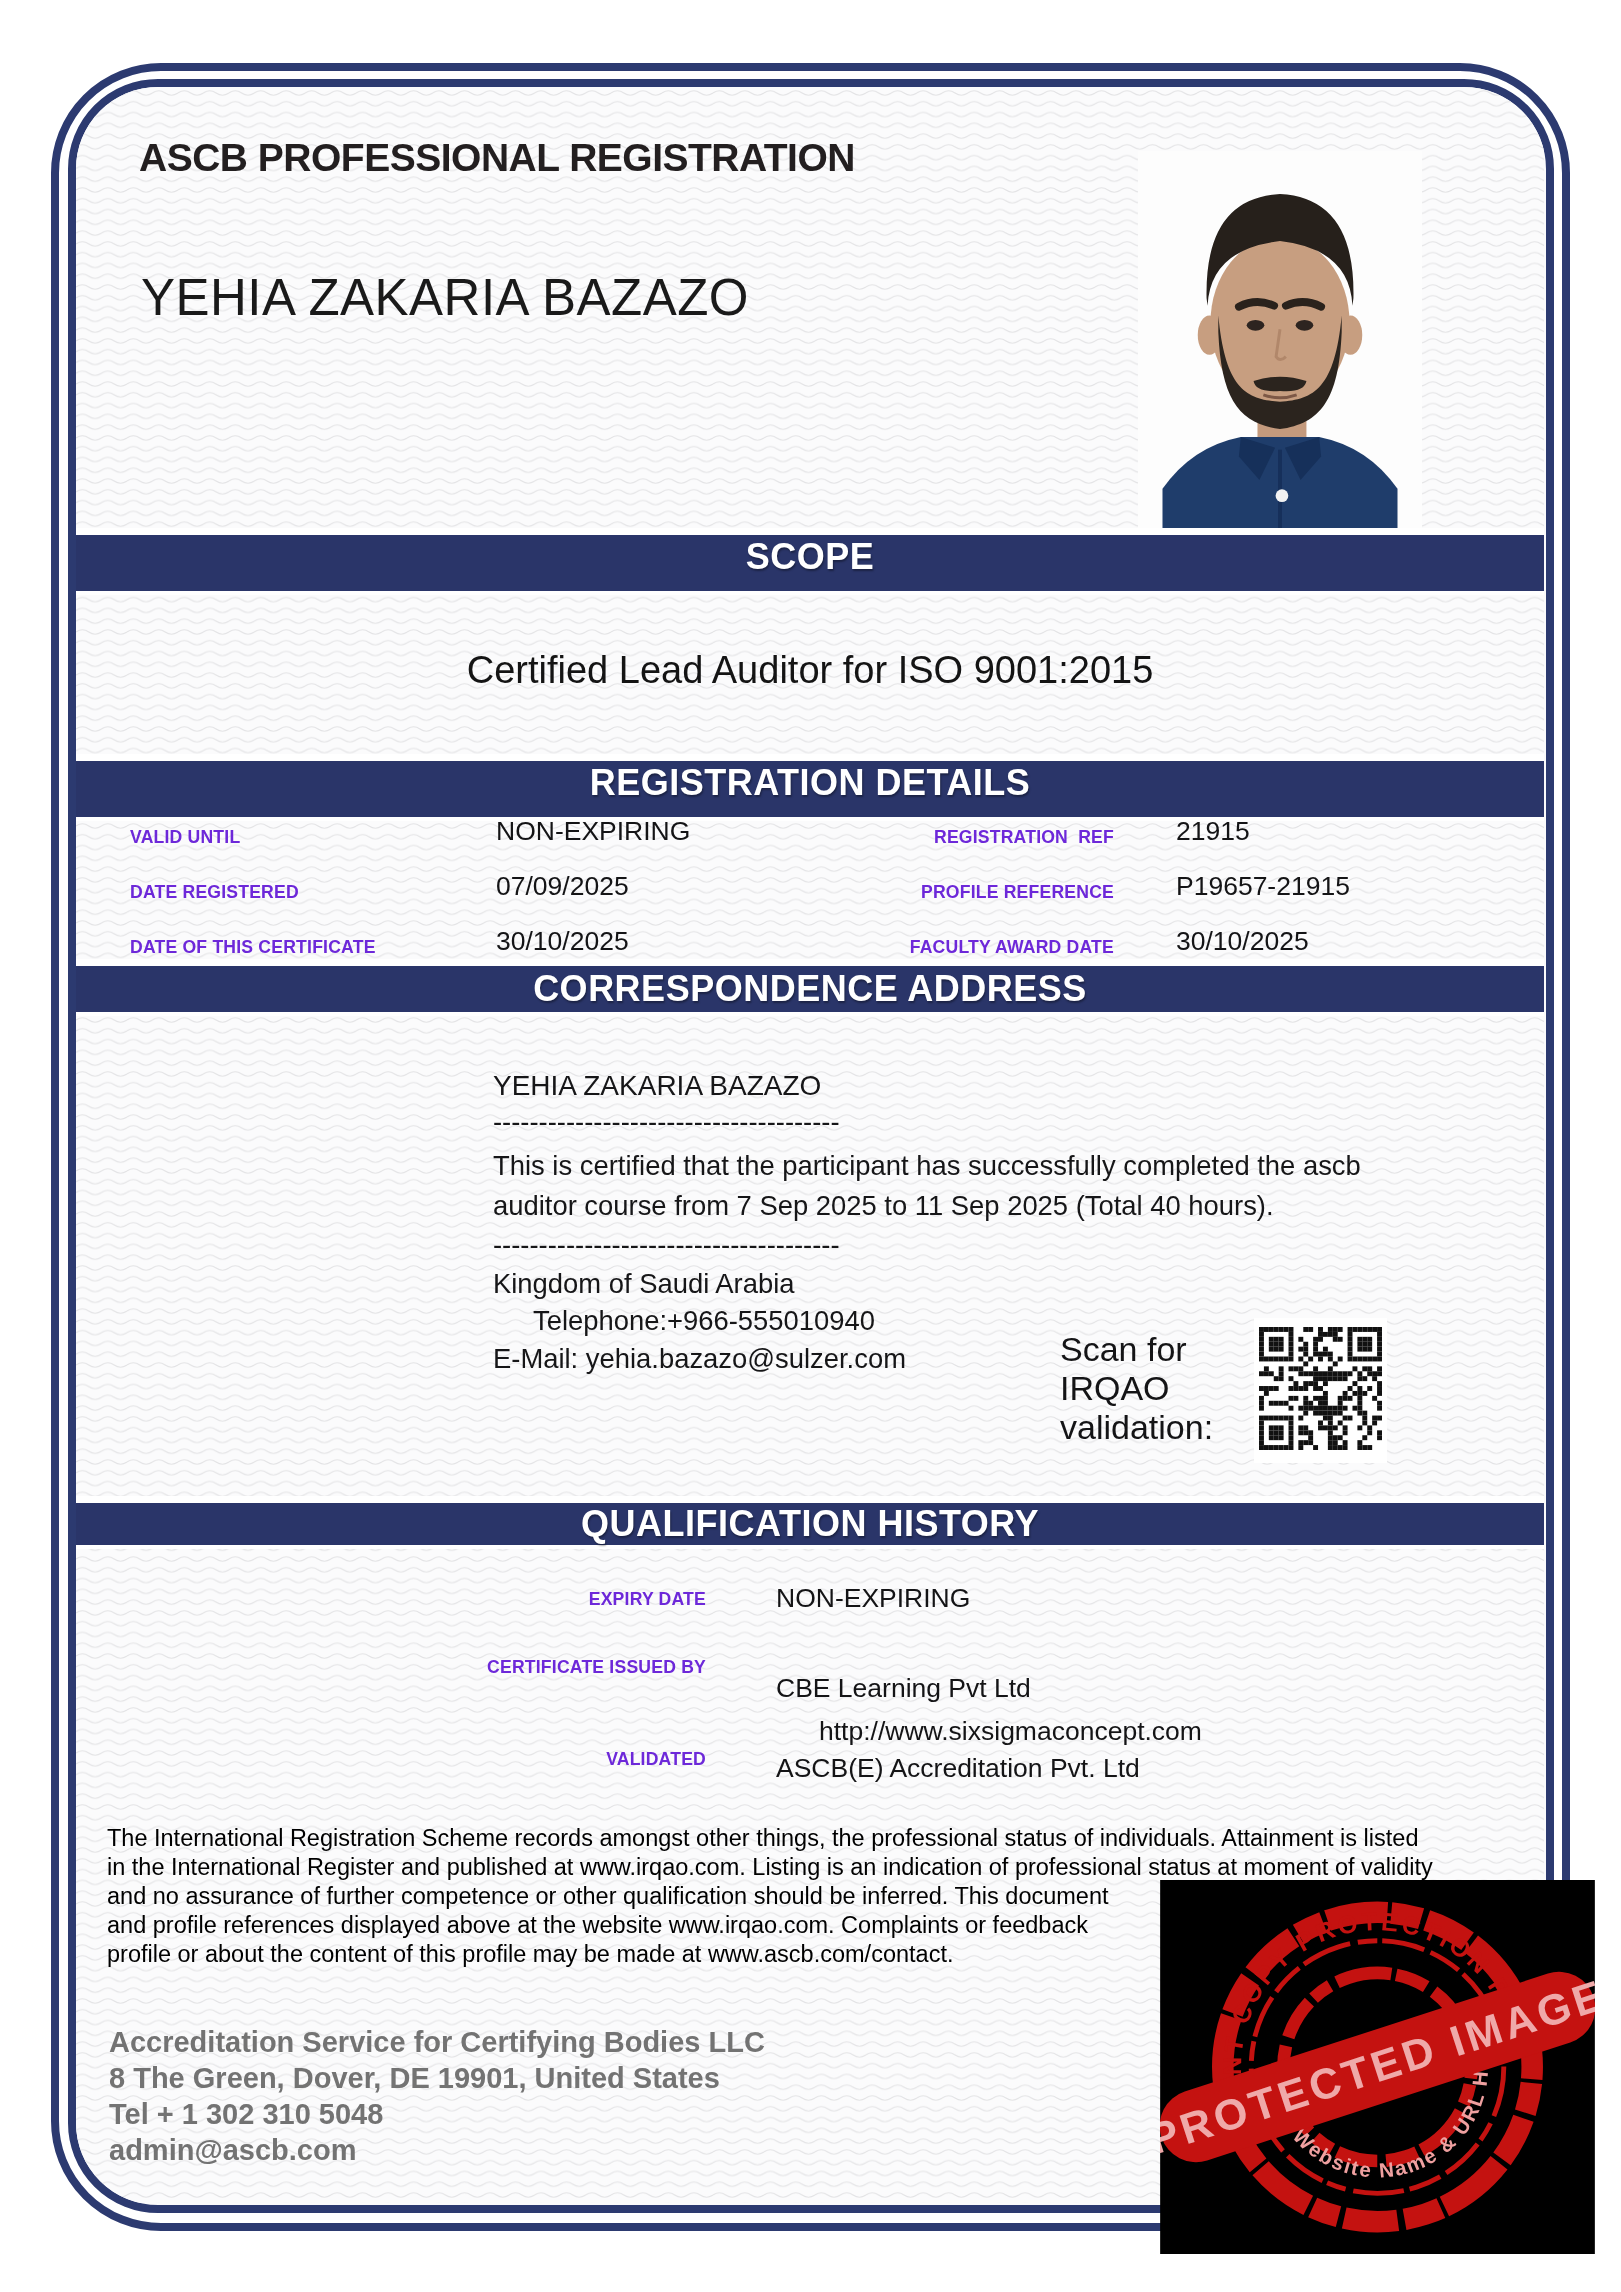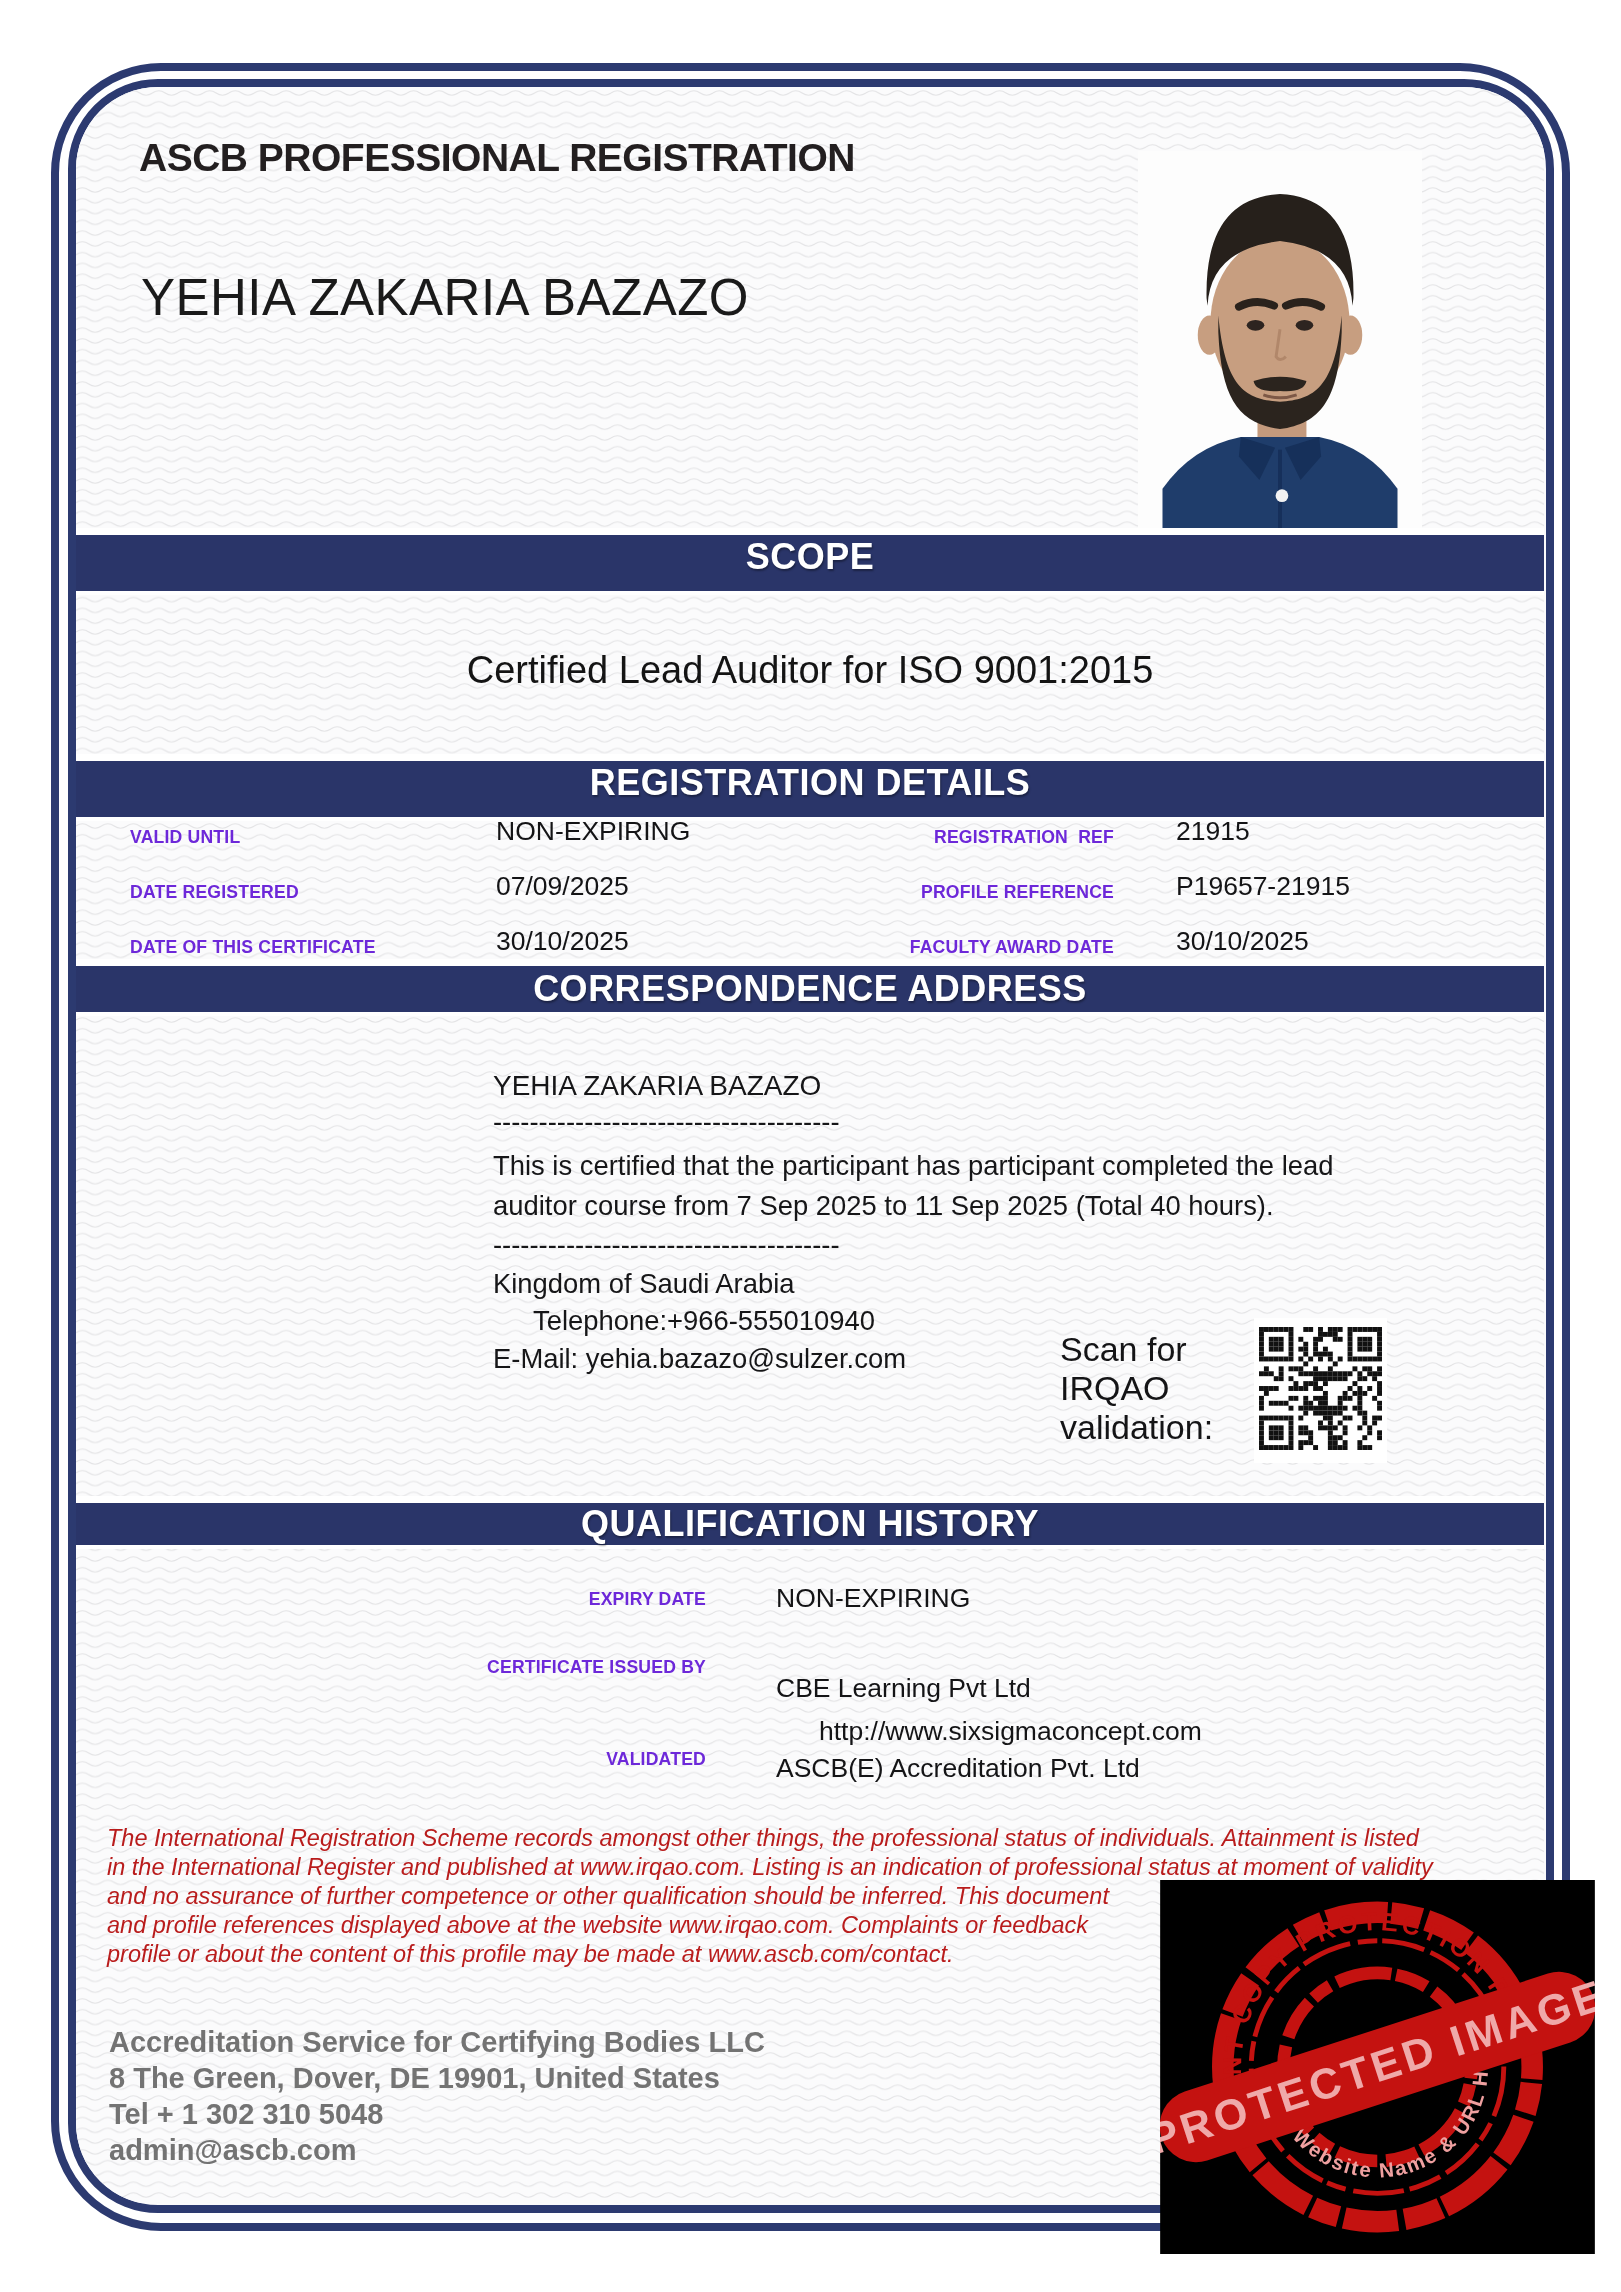--- a/index.html
+++ b/index.html
@@ -37,21 +37,21 @@
   .fld-value { font-size:26.5px; color:#141416; white-space:pre; }
   .ta-right { text-align:right; }
 
   .corr-line { left:417px; font-size:27.4px; color:#161618; white-space:pre; }
   .corr-name { font-size:28px; }
 
   .scan-block { left:984px; top:1243px; font-size:34px; line-height:39px; color:#141416; }
 
   .qr-panel { left:1178px; top:1231px; width:133px; height:145px; background:#ffffff; }
 
-  .footer-para { left:31px; top:1737px; width:1441px; font-size:23.5px; line-height:29px; color:#b91c1c;font-style:italic; }
+  .footer-para { left:31px; top:1737px; width:1441px; font-size:23.5px; line-height:29px; color:#000000; }
 
   .org-block { left:33px; top:1937px; font-size:29px; font-weight:bold; line-height:36px; color:#737373; }
 
   .stamp { position:absolute; left:1160px; top:1880px; width:435px; height:374px; z-index:10; }
 </style>
 </head>
 <body>
 
 <div id="page">
 
@@ -119,21 +119,21 @@
     <div class="abs fld-value" style="left:420px; top:839px;">30/10/2025</div>
     <div class="abs fld-label ta-right" style="left:686px; top:850px; width:352px;">FACULTY AWARD DATE</div>
     <div class="abs fld-value" style="left:1100px; top:839px;">30/10/2025</div>
 
     <div class="abs band" id="band-corr">
       <div class="band-inner">CORRESPONDENCE ADDRESS</div>
     </div>
 
     <div class="abs corr-line corr-name" style="top:983px;">YEHIA ZAKARIA BAZAZO</div>
     <div class="abs corr-line" style="top:1019px;">--------------------------------------</div>
-    <div class="abs corr-line" style="top:1063px;">This is certified that the participant has participant completed the lead</div>
+    <div class="abs corr-line" style="top:1063px;">This is certified that the participant has successfully completed the ascb</div>
     <div class="abs corr-line" style="top:1103px;">auditor course from 7 Sep 2025 to 11 Sep 2025 (Total 40 hours).</div>
     <div class="abs corr-line" style="top:1142px;">--------------------------------------</div>
     <div class="abs corr-line" style="top:1181px;">Kingdom of Saudi Arabia</div>
     <div class="abs corr-line" style="top:1218px;margin-left:40px;">Telephone:+966-555010940</div>
     <div class="abs corr-line" style="top:1256px;">E-Mail: yehia.bazazo@sulzer.com</div>
 
     <div class="abs scan-block">
       <div>Scan for</div>
       <div>IRQAO</div>
       <div>validation:</div>

